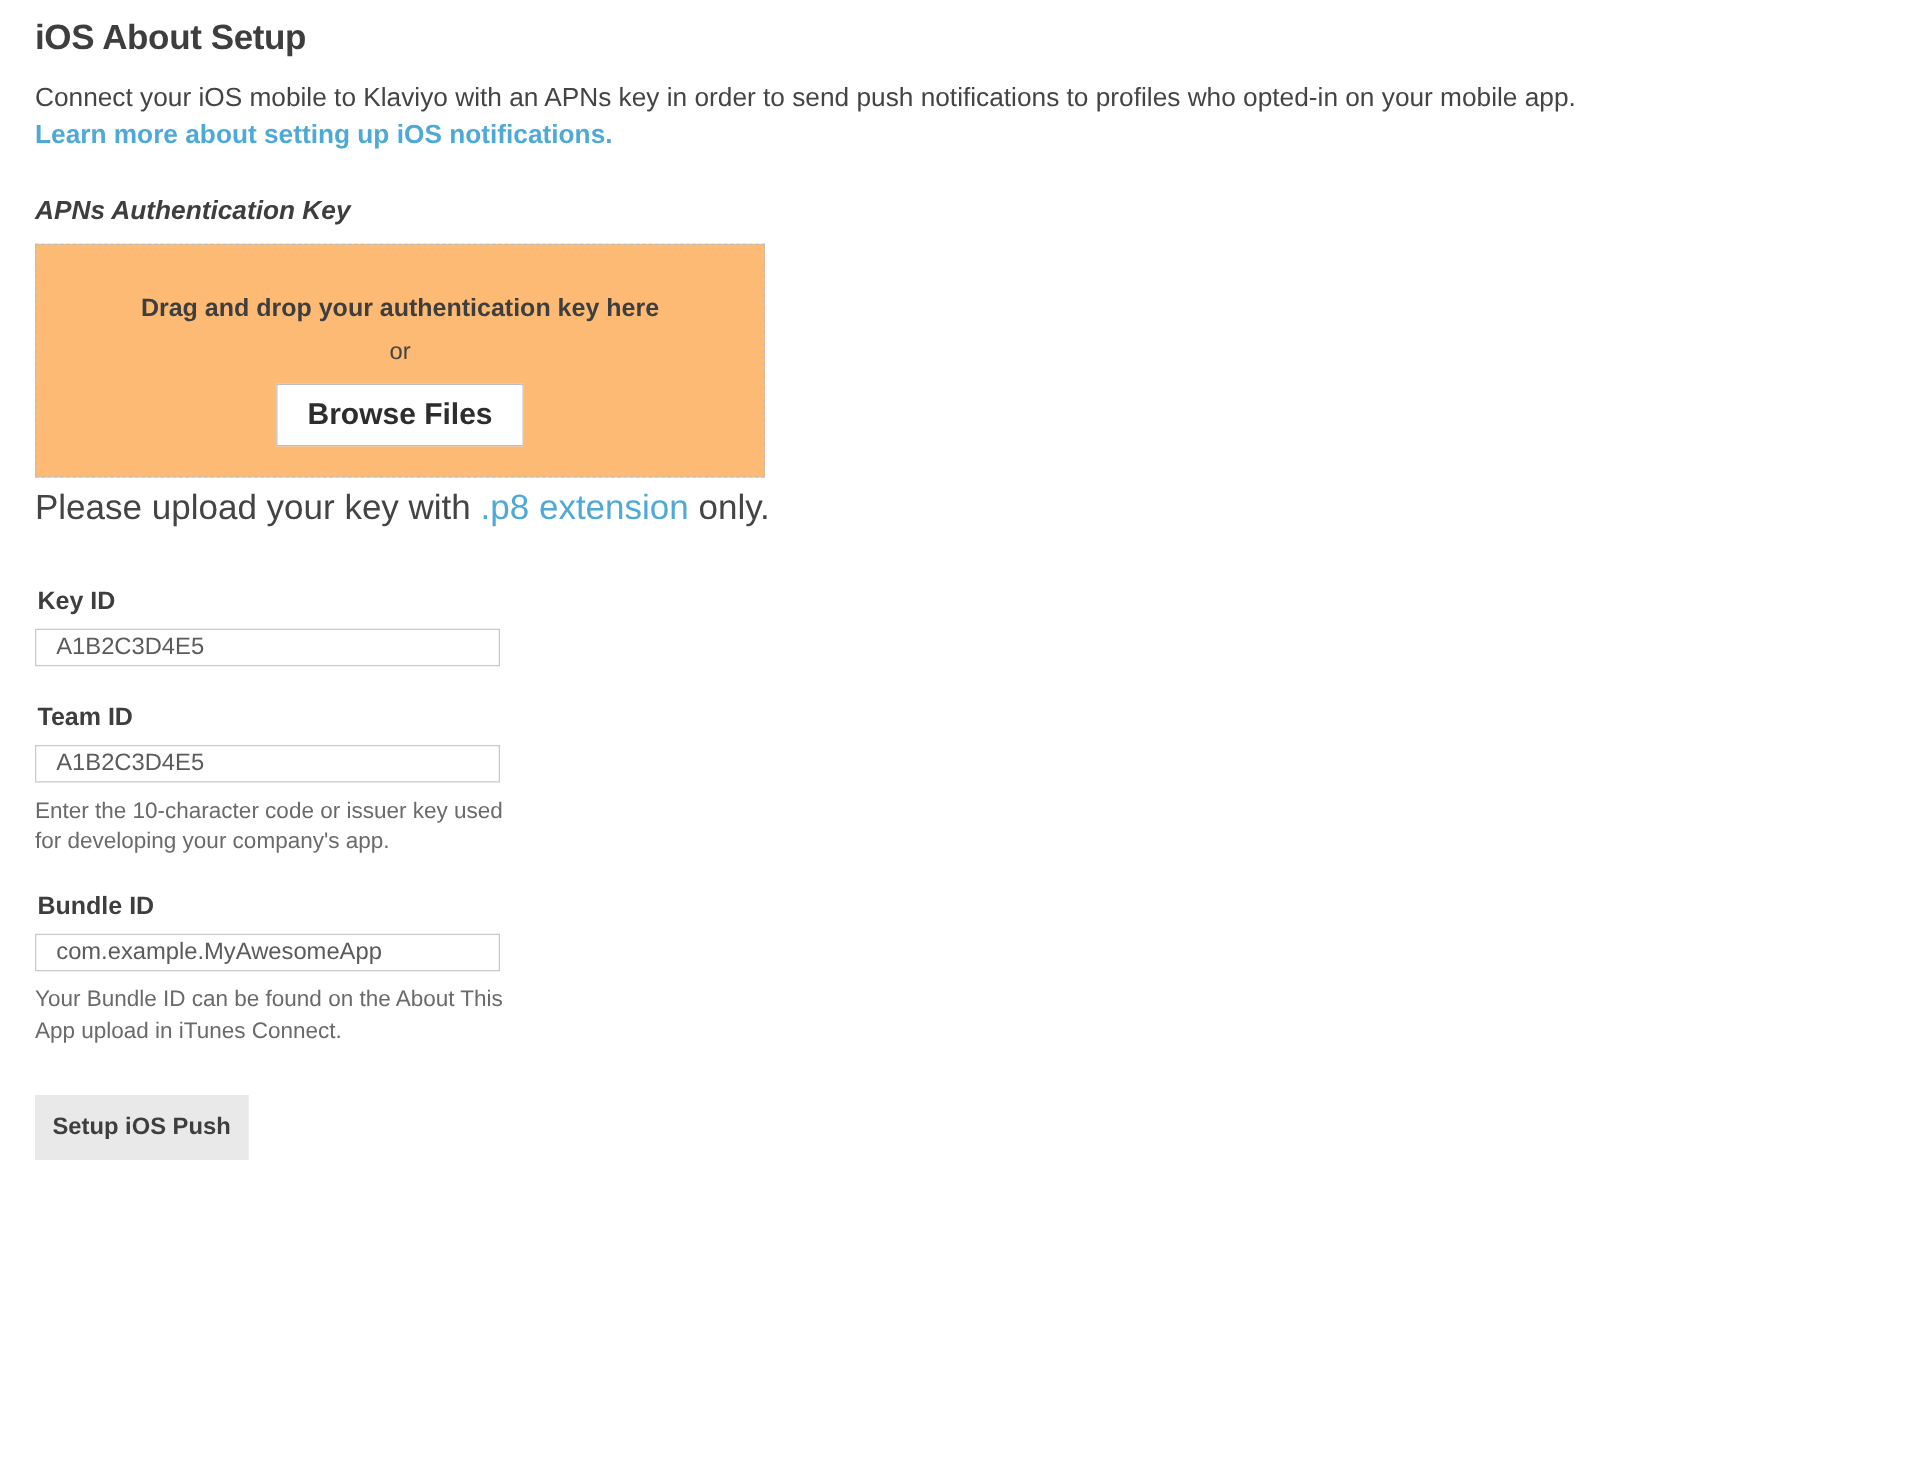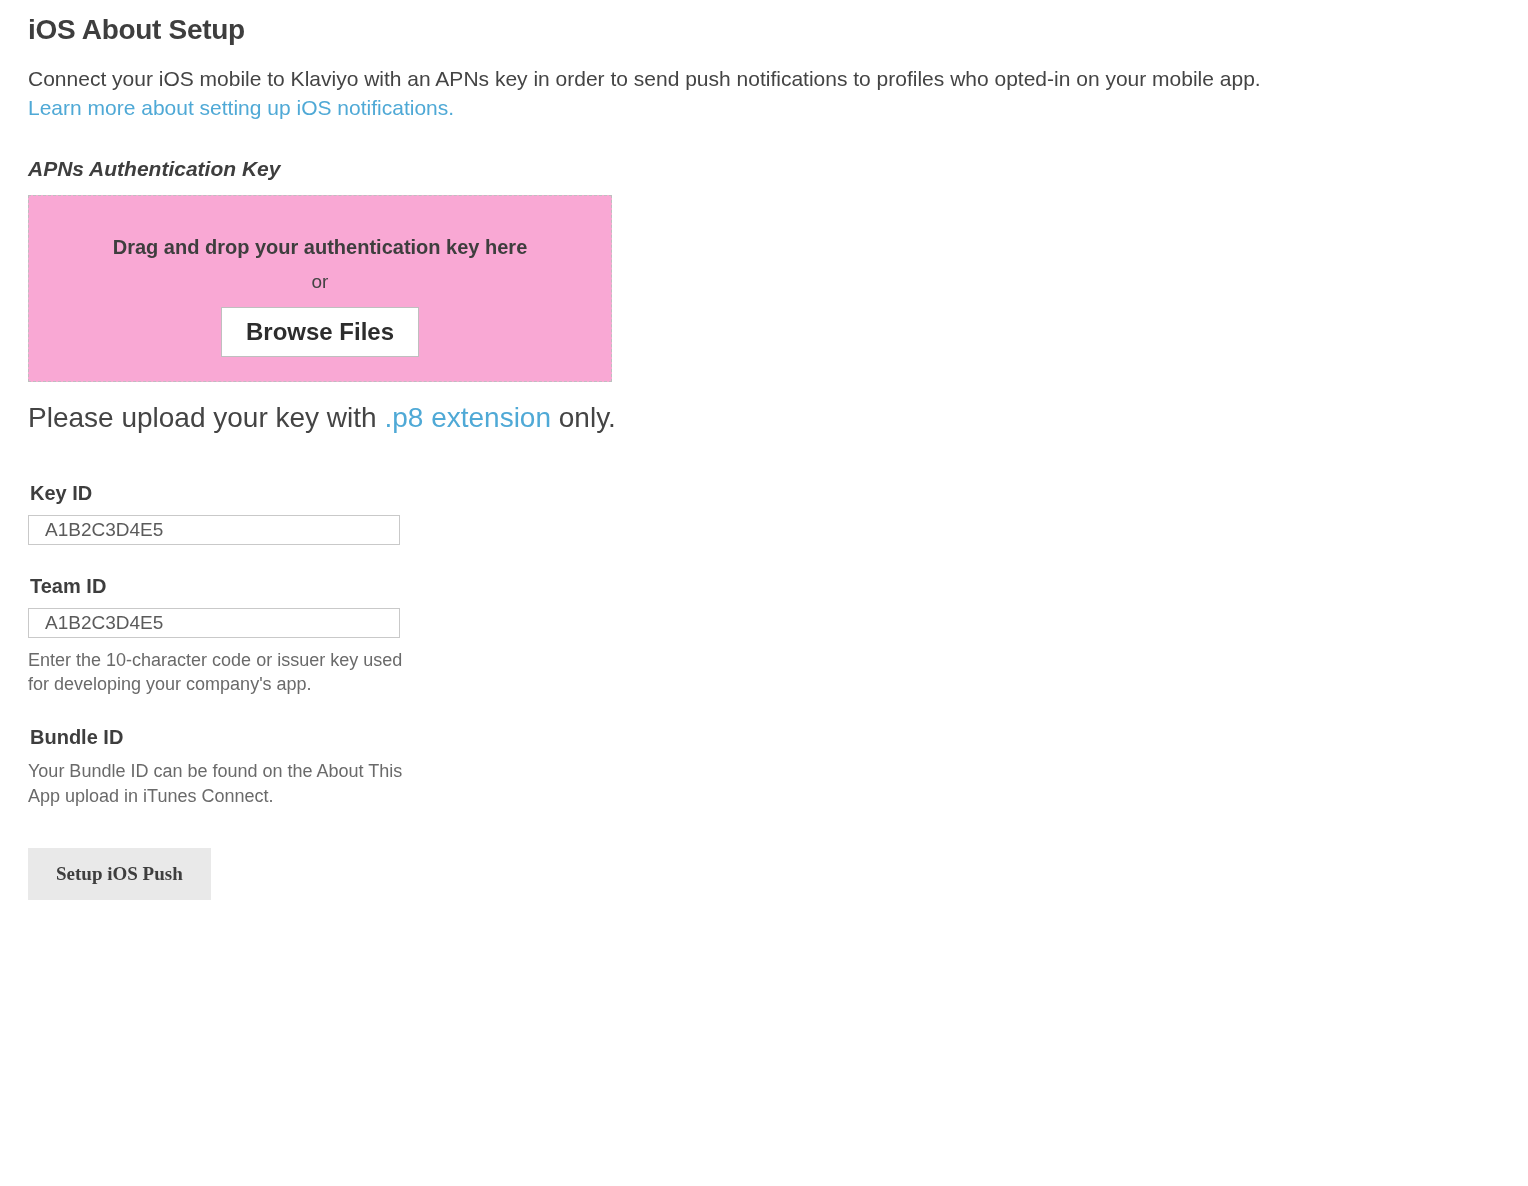--- a/index.html
+++ b/index.html
@@ -24,35 +24,36 @@
     .intro {
       font-size: 21px;
       color: #444;
       line-height: 1.4;
       margin-bottom: 34px;
       font-weight: 400;
     }
     .intro a {
       color: #4fa9d6;
       text-decoration: none;
+      font-weight: bold;
     }
     .section-label {
       font-size: 21px;
       font-weight: 600;
       color: #3e3e3e;
       margin-bottom: 14px;
       font-style: italic;
     }
     .dropzone {
       width: 584px;
       border: 1px dashed #bfbfbf;
-      background: #f9a8d4;
+      background: #fdba74;
       text-align: center;
       padding: 40px 20px 24px 20px;
-      margin-bottom: 20px;
+      margin-bottom: 8px;
     }
     .dropzone-main {
       font-size: 20px;
       font-weight: 600;
       color: #3e3e3e;
       margin-bottom: 12px;
     }
     .dropzone-or {
       font-size: 19px;
       color: #444;
@@ -103,27 +104,26 @@
     .field-help {
       font-size: 18px;
       color: #6a6a6a;
       margin-top: 10px;
       max-width: 380px;
       line-height: 1.35;
     }
     .submit-btn {
       background: #e9e9e9;
       border: none;
-      padding: 15px 28px;
+      padding: 15px 14px;
       font-size: 19px;
       font-weight: 600;
       color: #3e3e3e;
       cursor: pointer;
       margin-top: 10px;
-      font-family: Liberation Serif, serif;
     }
   </style>
 </head>
 <body>
 
 
 
 <h1 class="page-title">iOS About Setup</h1>
 
 <p class="intro">
@@ -150,19 +150,20 @@
 </div>
 
 <div class="field-group">
   <div class="field-label">Team ID</div>
   <input type="text" class="text-input" placeholder="A1B2C3D4E5" style="">
   <div class="field-help">Enter the 10-character code or issuer key used for developing your company's app.</div>
 </div>
 
 <div class="field-group">
   <div class="field-label">Bundle ID</div>
+  <input type="text" class="text-input" placeholder="com.example.MyAwesomeApp" style="">
   <div class="field-help">Your Bundle ID can be found on the About This App upload in iTunes Connect.</div>
 </div>
 
 <button class="submit-btn">Setup iOS Push</button>
 
 
 
 
 </body></html>

